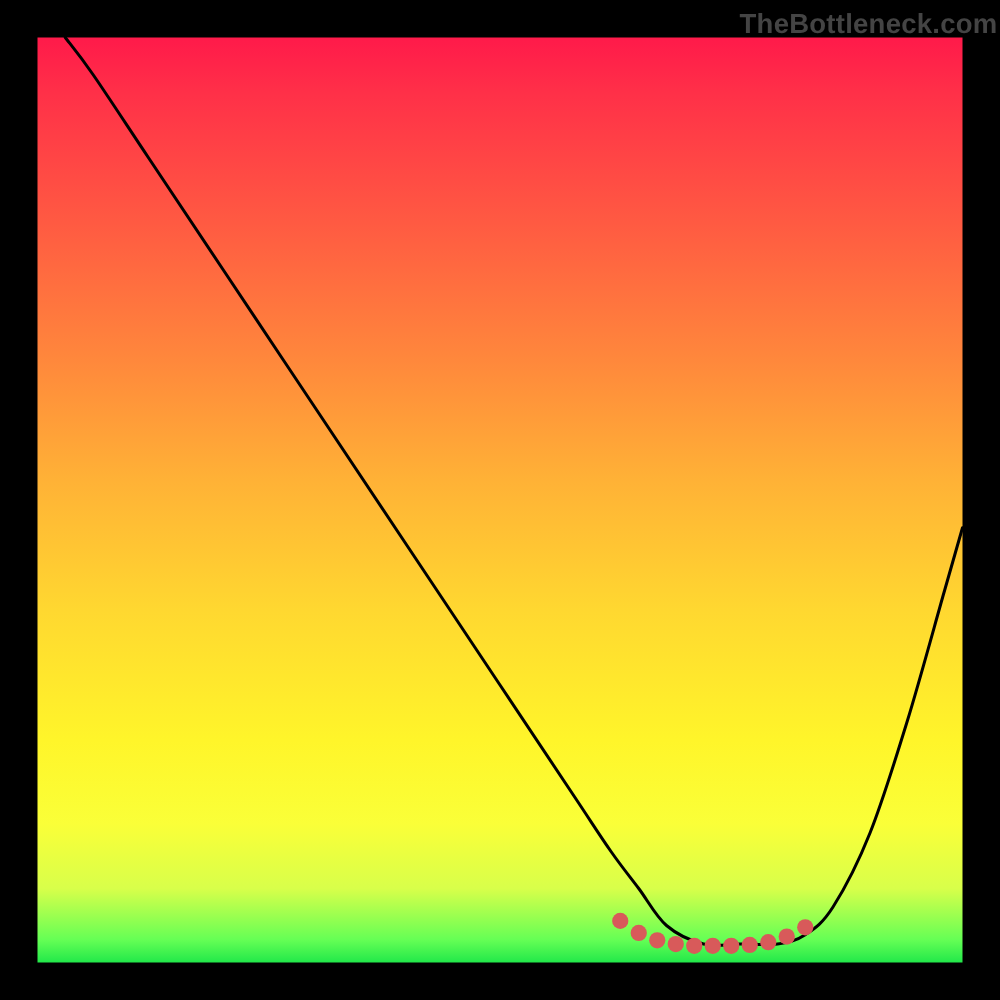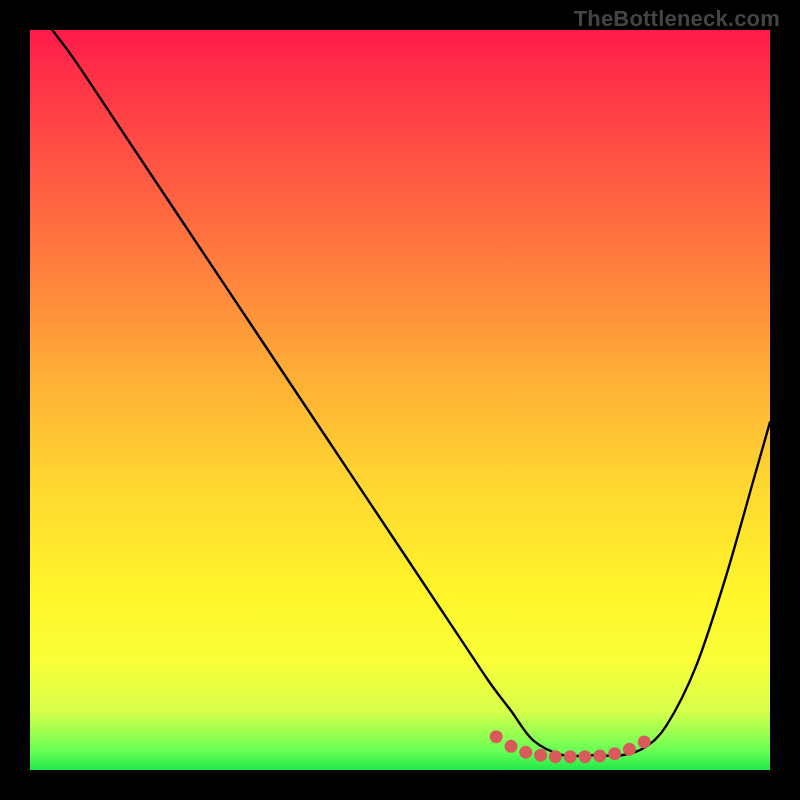--- a/index.html
+++ b/index.html
@@ -13,21 +13,21 @@
   }
   .container {
     position: relative;
     width: 800px;
     height: 800px;
     background: #000;
   }
   .watermark {
     position: absolute;
     top: 6px;
-    right: 20px;
+    right: 2px;
     color: #444;
     font-size: 22px;
     font-weight: bold;
     z-index: 5;
     letter-spacing: 0.2px;
   }
   .plot-area {
     position: absolute;
     left: 30px;
     top: 30px;

